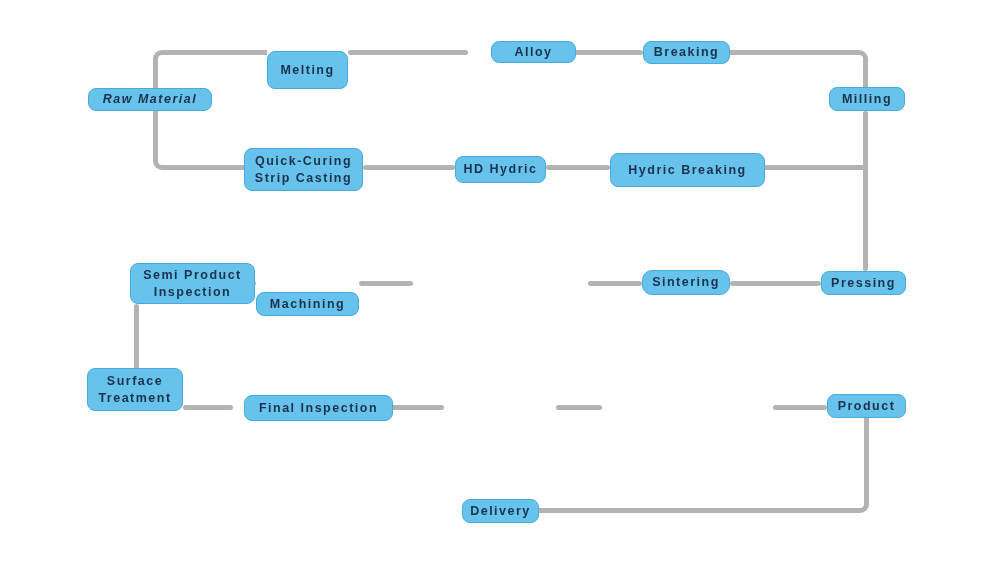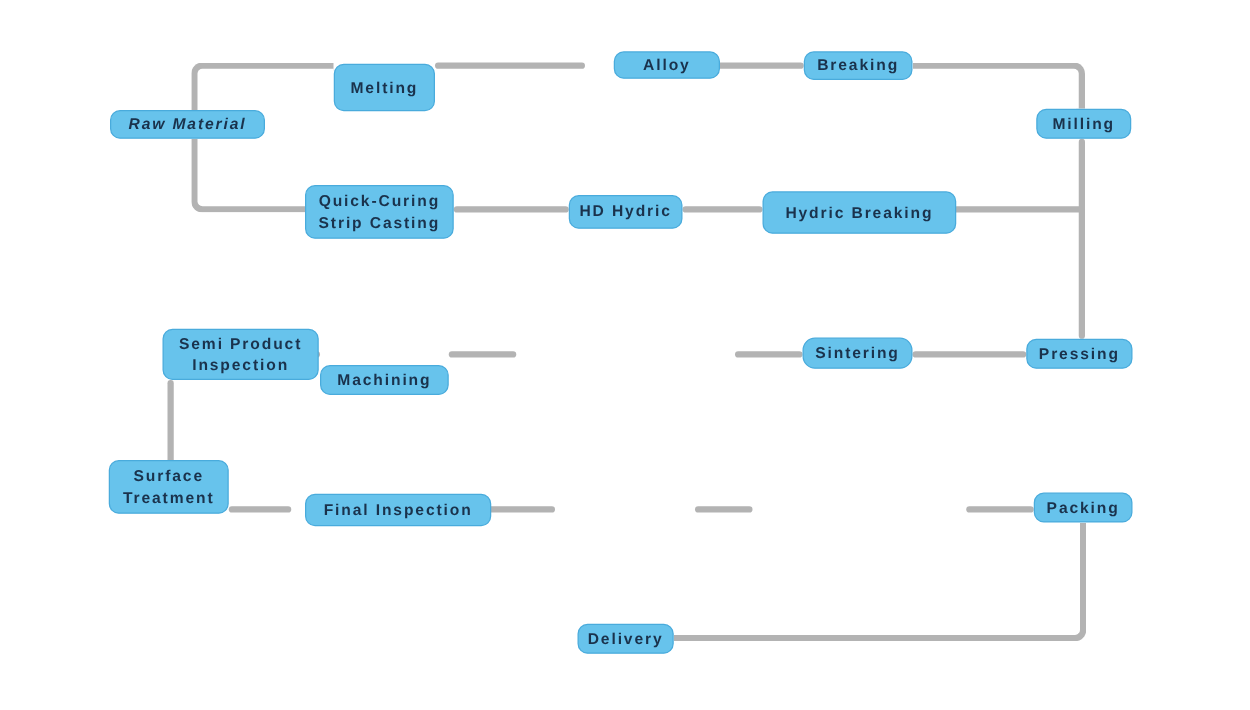--- a/index.html
+++ b/index.html
@@ -94,16 +94,16 @@
   <div class="node" id="n-hd-strip">HD Hydric</div>
   <div class="node" id="n-hydric-breaking">Hydric Breaking</div>
   <div class="node" id="n-semi-product-inspection">Semi Product
 Inspection</div>
   <div class="node" id="n-machining">Machining</div>
   <div class="node" id="n-sintering">Sintering</div>
   <div class="node" id="n-pressing">Pressing</div>
   <div class="node" id="n-surface-treatment">Surface
 Treatment</div>
   <div class="node" id="n-final-inspection">Final Inspection</div>
-  <div class="node" id="n-packing">Packing</div>
+  <div class="node" id="n-packing">Product</div>
   <div class="node" id="n-delivery">Delivery</div>
 
 </div>
 
 </body></html>

